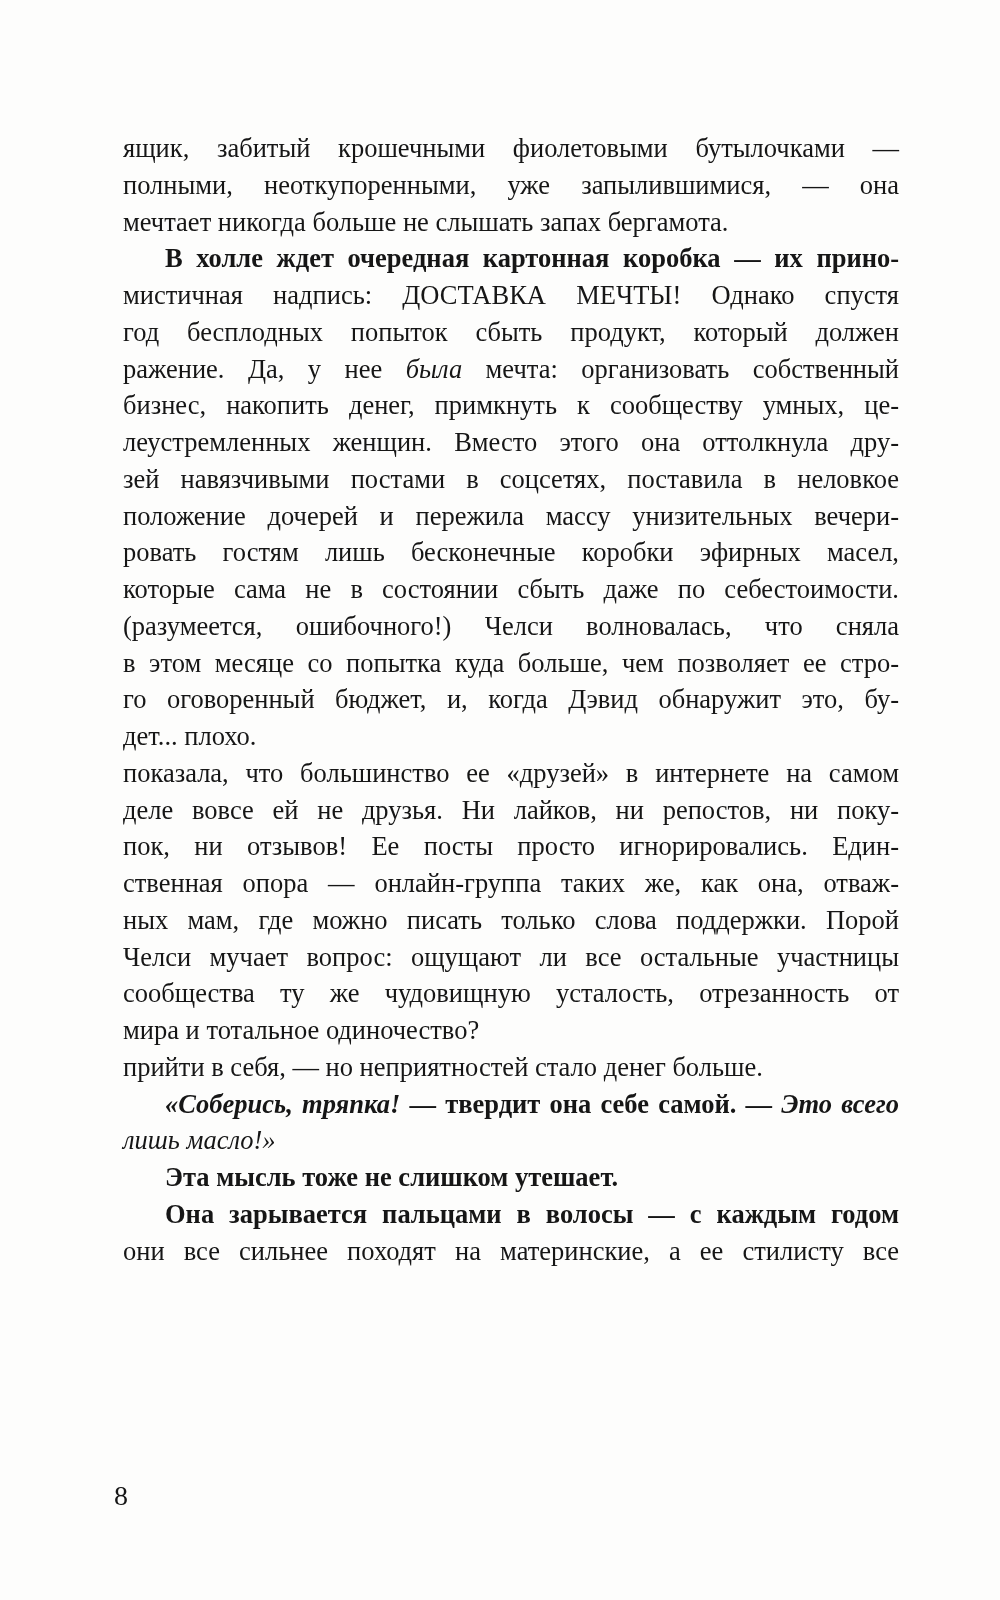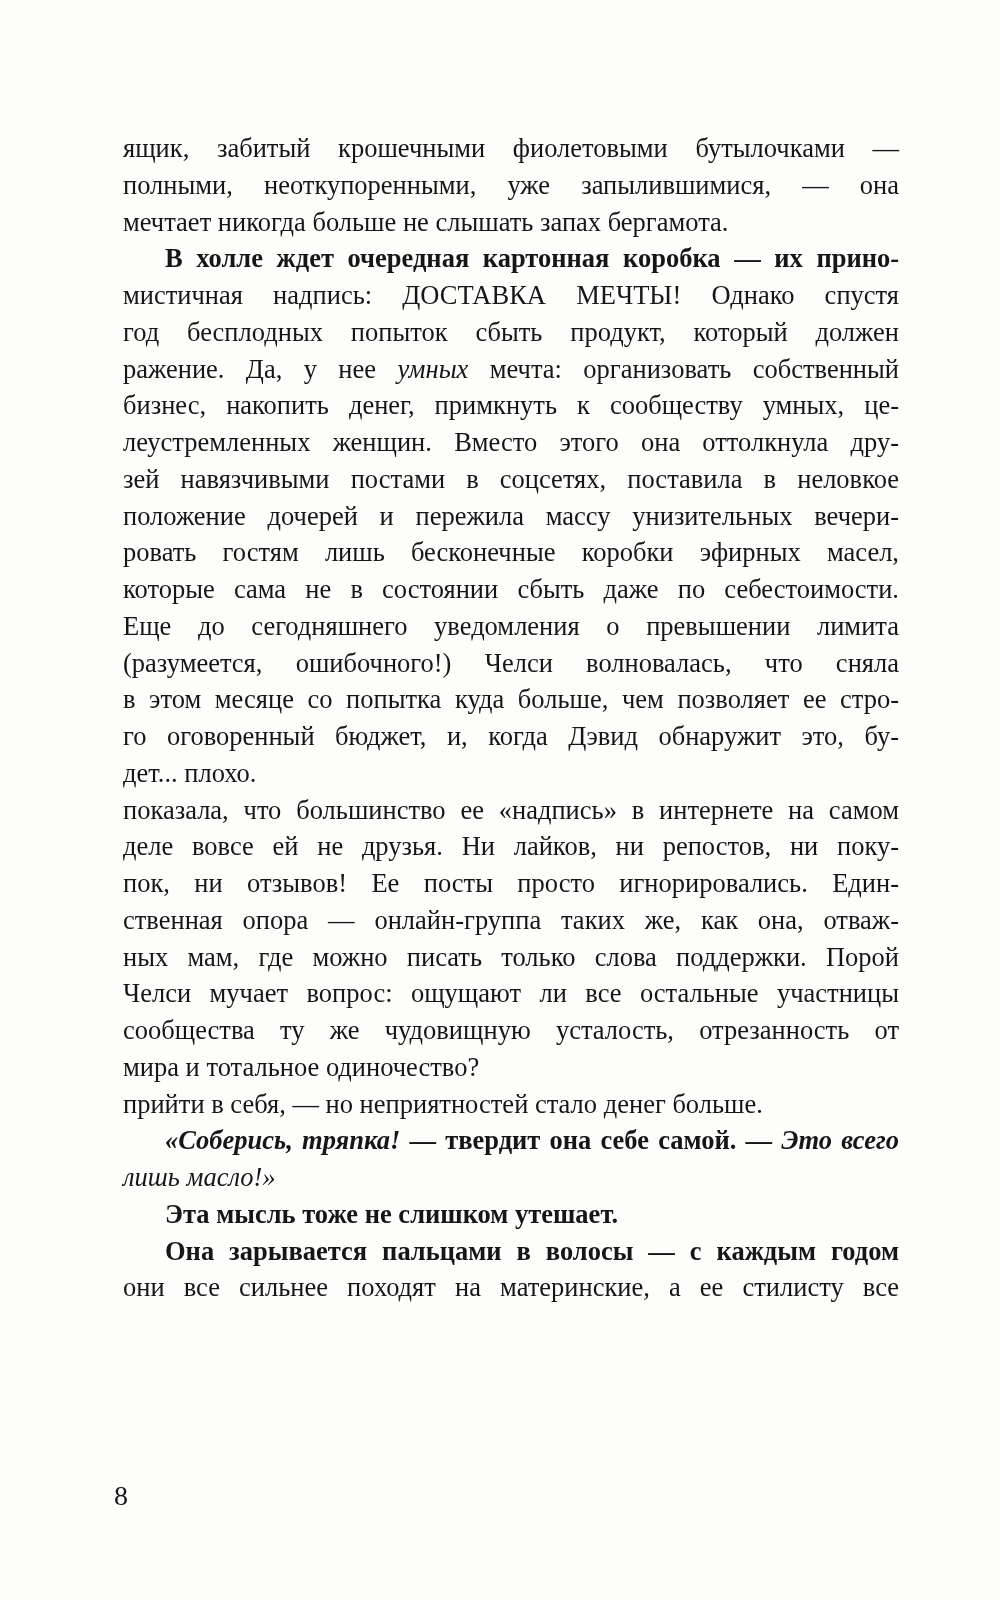--- a/index.html
+++ b/index.html
@@ -57,33 +57,32 @@
 <body>
 
 <div class="page">
   <div class="text-block" id="text-block">
       <div class="line">ящик, забитый крошечными фиолетовыми бутылочками —</div>
       <div class="line">полными, неоткупоренными, уже запылившимися, — она</div>
       <div class="line endp">мечтает никогда больше не слышать запах бергамота.</div>
       <div class="line indent">В холле ждет очередная картонная коробка — их прино-</div>
       <div class="line">мистичная надпись: ДОСТАВКА МЕЧТЫ! Однако спустя</div>
       <div class="line">год бесплодных попыток сбыть продукт, который должен</div>
-      <div class="line">ражение. Да, у нее <i>умных</i> мечта: организовать собственный</div>
+      <div class="line">ражение. Да, у нее <i>была</i> мечта: организовать собственный</div>
       <div class="line">бизнес, накопить денег, примкнуть к сообществу умных, це-</div>
       <div class="line">леустремленных женщин. Вместо этого она оттолкнула дру-</div>
       <div class="line">зей навязчивыми постами в соцсетях, поставила в неловкое</div>
       <div class="line">положение дочерей и пережила массу унизительных вечери-</div>
       <div class="line">ровать гостям лишь бесконечные коробки эфирных масел,</div>
       <div class="line">которые сама не в состоянии сбыть даже по себестоимости.</div>
-      <div class="line">Еще до сегодняшнего уведомления о превышении лимита</div>
       <div class="line">(разумеется, ошибочного!) Челси волновалась, что сняла</div>
       <div class="line">в этом месяце со попытка куда больше, чем позволяет ее стро-</div>
       <div class="line">го оговоренный бюджет, и, когда Дэвид обнаружит это, бу-</div>
       <div class="line endp">дет... плохо.</div>
-      <div class="line">показала, что большинство ее «надпись» в интернете на самом</div>
+      <div class="line">показала, что большинство ее «друзей» в интернете на самом</div>
       <div class="line">деле вовсе ей не друзья. Ни лайков, ни репостов, ни поку-</div>
       <div class="line">пок, ни отзывов! Ее посты просто игнорировались. Един-</div>
       <div class="line">ственная опора — онлайн-группа таких же, как она, отваж-</div>
       <div class="line">ных мам, где можно писать только слова поддержки. Порой</div>
       <div class="line">Челси мучает вопрос: ощущают ли все остальные участницы</div>
       <div class="line">сообщества ту же чудовищную усталость, отрезанность от</div>
       <div class="line endp">мира и тотальное одиночество?</div>
       <div class="line endp">прийти в себя, — но неприятностей стало денег больше.</div>
       <div class="line indent"><i>«Соберись, тряпка!</i> — твердит она себе самой. — <i>Это всего</i></div>
       <div class="line endp"><i>лишь масло!»</i></div>

